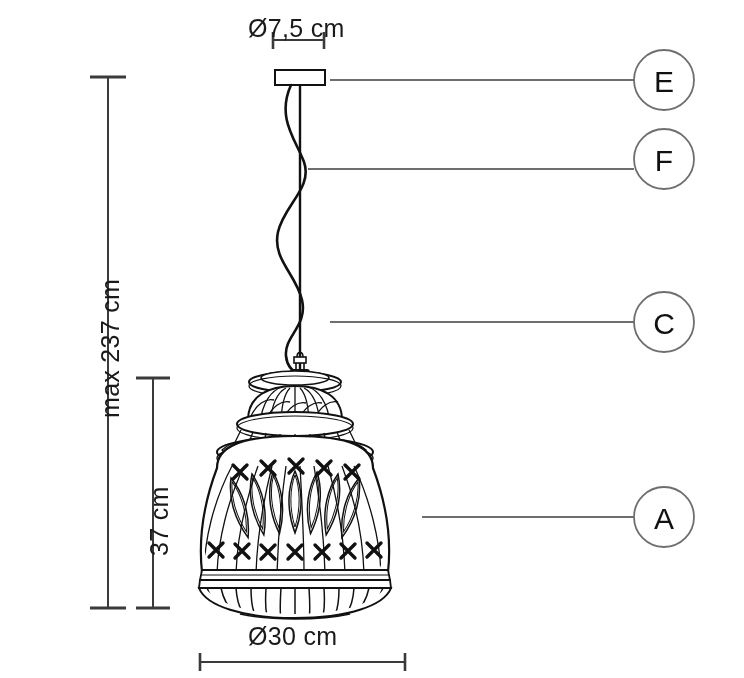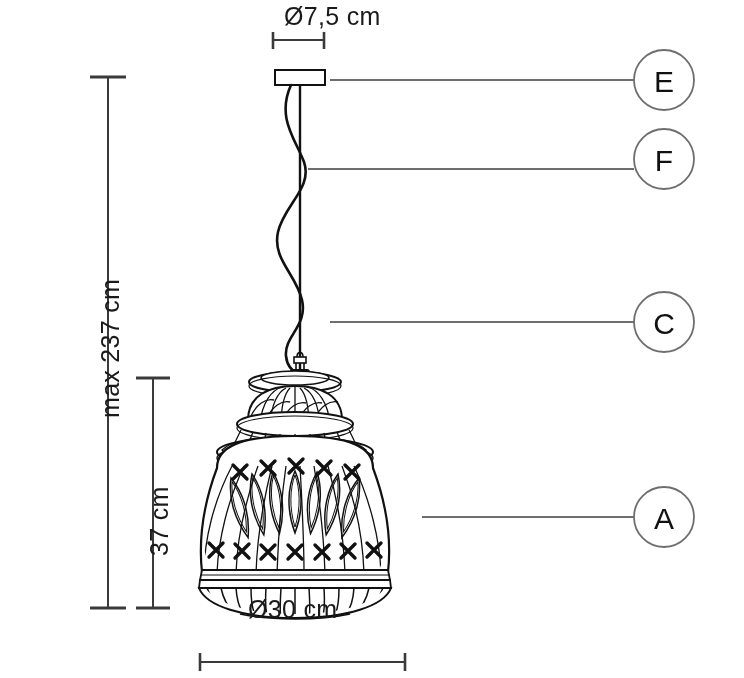--- a/index.html
+++ b/index.html
@@ -231,21 +231,21 @@
         <text class="calloutletter" x="664" y="323">C</text>
       </g>
       <g>
         <line x1="422" y1="517" x2="634" y2="517" stroke="#6e6e6e" stroke-width="1.8"></line>
         <circle cx="664" cy="517" r="30" fill="#fff" stroke="#6e6e6e" stroke-width="1.8"></circle>
         <text class="calloutletter" x="664" y="518">A</text>
       </g>
     </g>
   </svg>
 
-  <div class="dimtext" style="left:248px;top:2px;margin-left:36px;">Ø7,5 cm</div>
+  <div class="dimtext" style="left:248px;top:14px;">Ø7,5 cm</div>
 
   <div class="dimtext vtext" style="left:96px;top:418px;transform:rotate(-90deg);">max 237 cm</div>
 
   <div class="dimtext vtext" style="left:145px;top:556px;transform:rotate(-90deg);">37 cm</div>
 
-  <div class="dimtext" style="left:248px;top:595px;">Ø30 cm</div>
+  <div class="dimtext" style="left:248px;top:622px;">Ø30 cm</div>
 
 </div>
 
 </body></html>

